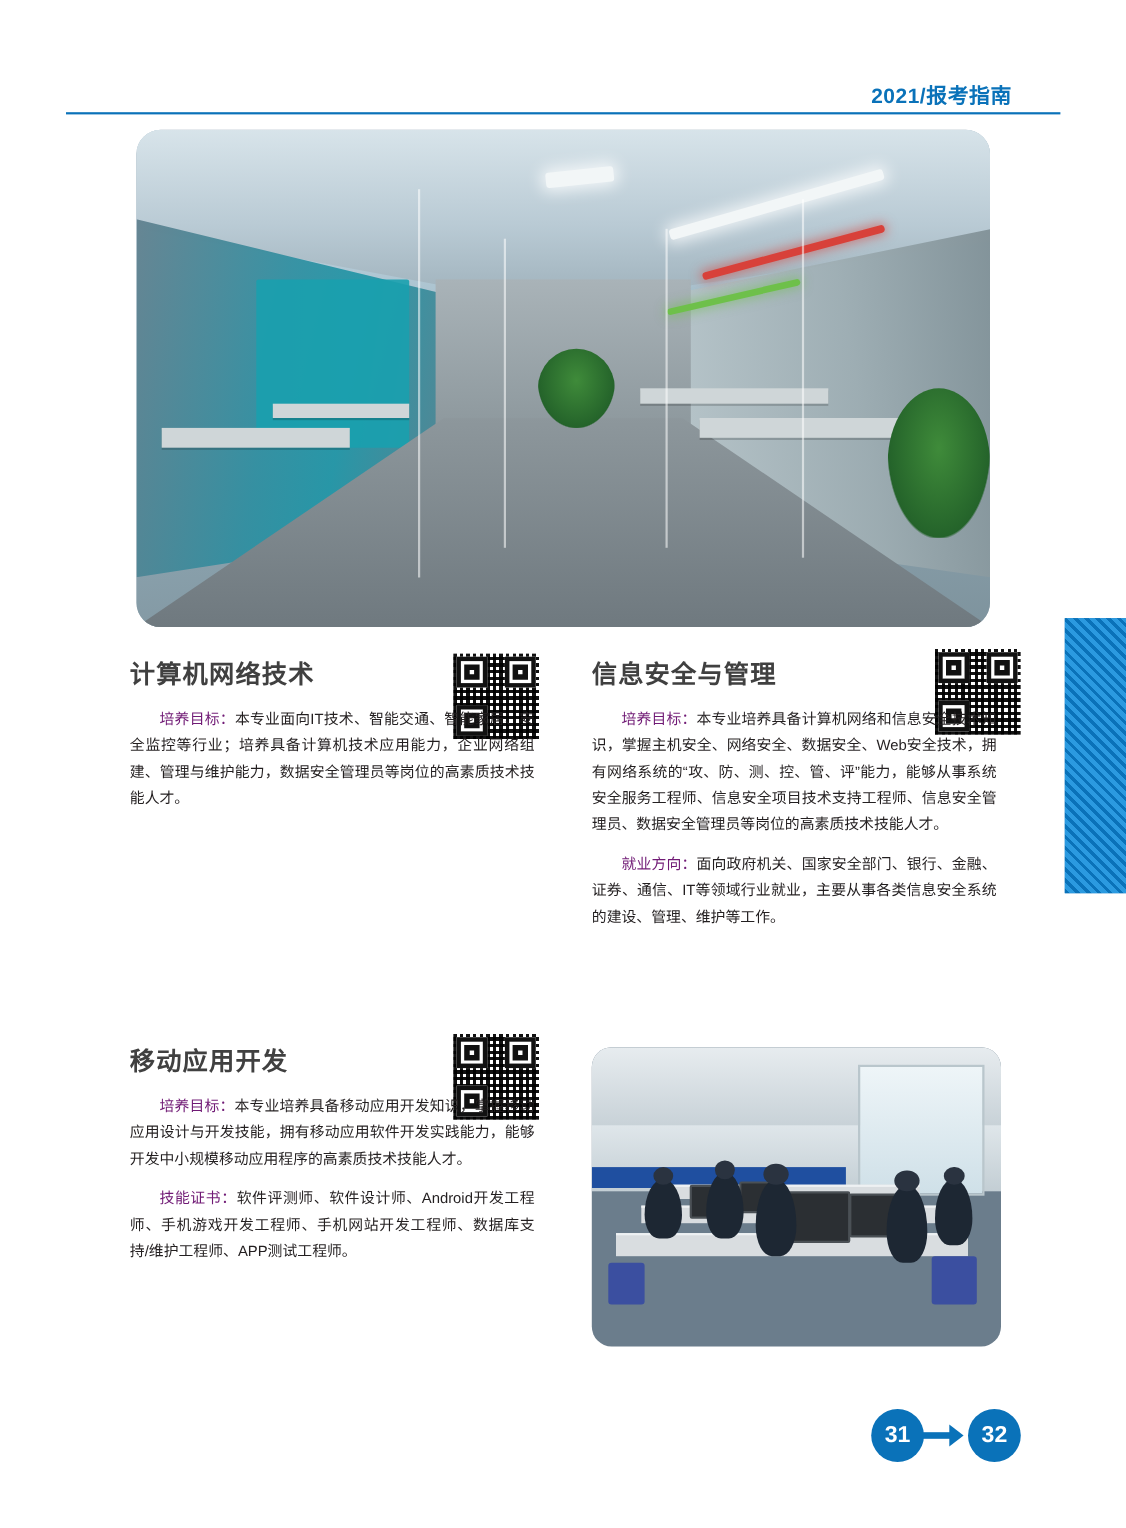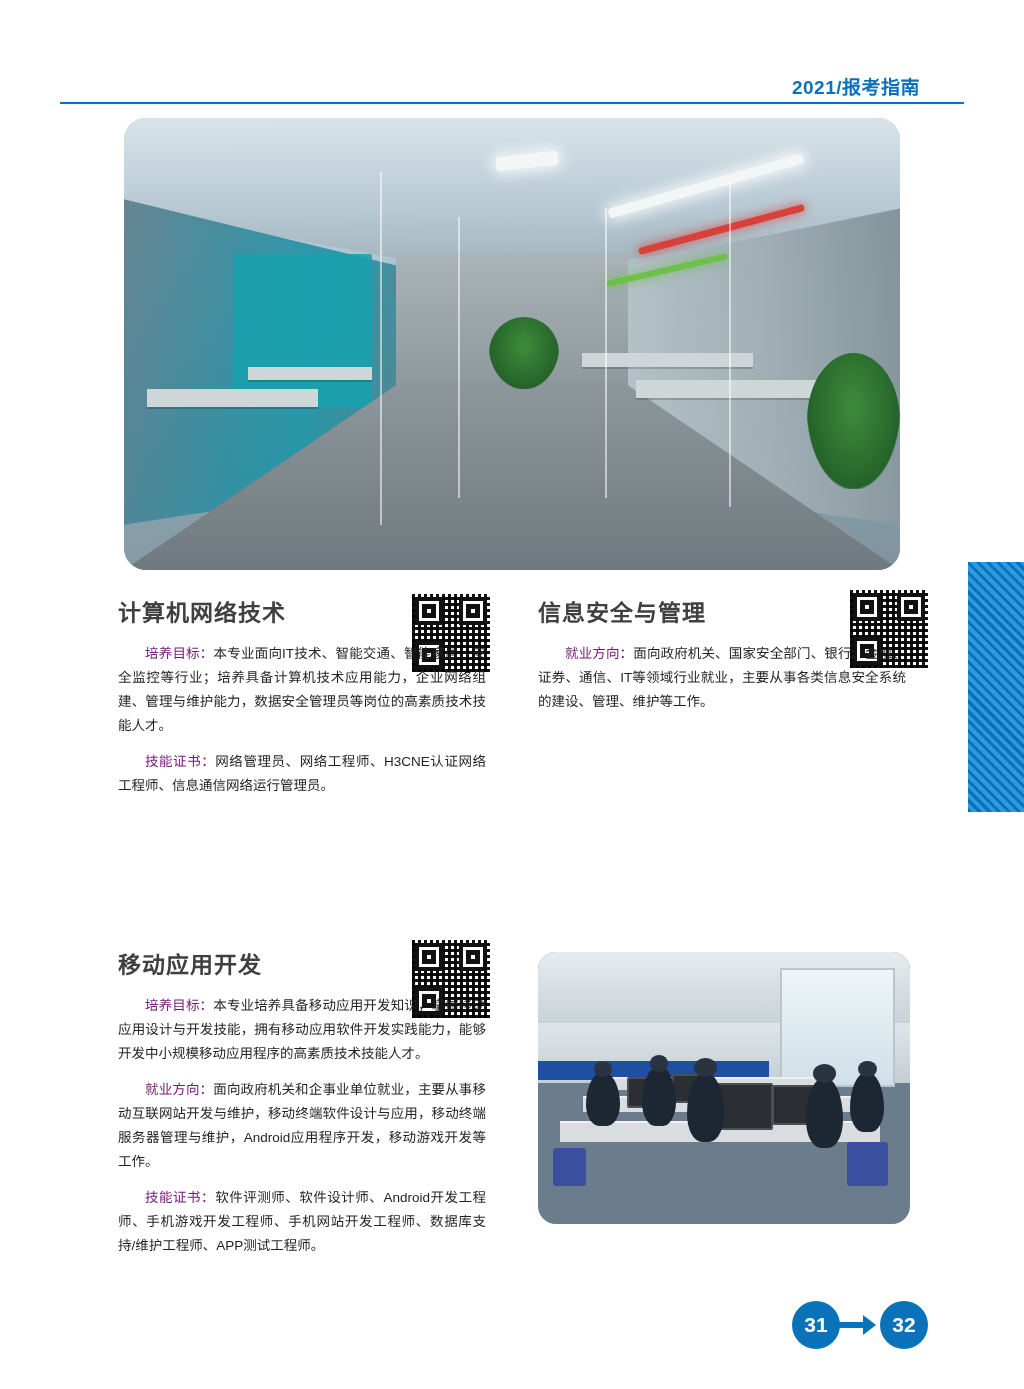--- a/index.html
+++ b/index.html
@@ -240,21 +240,21 @@
   .p2-chair {
     position: absolute;
     background: #3b4fa0;
     border-radius: 3px;
   }
 
   
   .pager {
     position: absolute;
     right: 96px;
-    bottom: 40px;
+    bottom: 60px;
     display: flex;
     gap: 3px;
   }
   .pagenum {
     width: 48px; height: 48px;
     border-radius: 50%;
     background: #0a72b9;
     color: #fff;
     font-size: 21px;
     font-weight: bold;
@@ -328,41 +328,38 @@
 <div class="qr qr-3">
     <span class="qr-bl"></span>
   </div>
 
 <div class="col col-left">
   <h2 class="sec-title">计算机网络技术</h2>
 
   <p class="para">
     <span class="lbl">培养目标：</span><span>本专业面向IT技术、智能交通、智能家居、安全监控等行业；培养具备计算机技术应用能力，企业网络组建、管理与维护能力，数据安全管理员等岗位的高素质技术技能人才。</span>
   </p>
-  <p class="para">
-    <span class="lbl">技能证书：</span><span>网络管理员、网络工程师、H3CNE认证网络工程师、信息通信网络运行管理员。</span>
-  </p>
 </div>
 
 <div class="col col-right">
   <h2 class="sec-title">信息安全与管理</h2>
 
   <p class="para">
+    <span class="lbl">培养目标：</span><span>本专业培养具备计算机网络和信息安全技术知识，掌握主机安全、网络安全、数据安全、Web安全技术，拥有网络系统的“攻、防、测、控、管、评”能力，能够从事系统安全服务工程师、信息安全项目技术支持工程师、信息安全管理员、数据安全管理员等岗位的高素质技术技能人才。</span>
+  </p>
+  <p class="para">
     <span class="lbl">就业方向：</span><span>面向政府机关、国家安全部门、银行、金融、证券、通信、IT等领域行业就业，主要从事各类信息安全系统的建设、管理、维护等工作。</span>
   </p>
 </div>
 
 <div class="col col-left-2">
   <h2 class="sec-title">移动应用开发</h2>
 
   <p class="para">
     <span class="lbl">培养目标：</span><span>本专业培养具备移动应用开发知识，掌握移动应用设计与开发技能，拥有移动应用软件开发实践能力，能够开发中小规模移动应用程序的高素质技术技能人才。</span>
-  </p>
-  <p class="para">
-    <span class="lbl">就业方向：</span><span>面向政府机关和企事业单位就业，主要从事移动互联网站开发与维护，移动终端软件设计与应用，移动终端服务器管理与维护，Android应用程序开发，移动游戏开发等工作。</span>
   </p>
   <p class="para">
     <span class="lbl">技能证书：</span><span>软件评测师、软件设计师、Android开发工程师、手机游戏开发工程师、手机网站开发工程师、数据库支持/维护工程师、APP测试工程师。</span>
   </p>
 </div>
 
 <div class="photo2">
   <div class="p2-ceiling"></div>
   <div class="p2-wall"></div>
   <div class="p2-window"></div>

